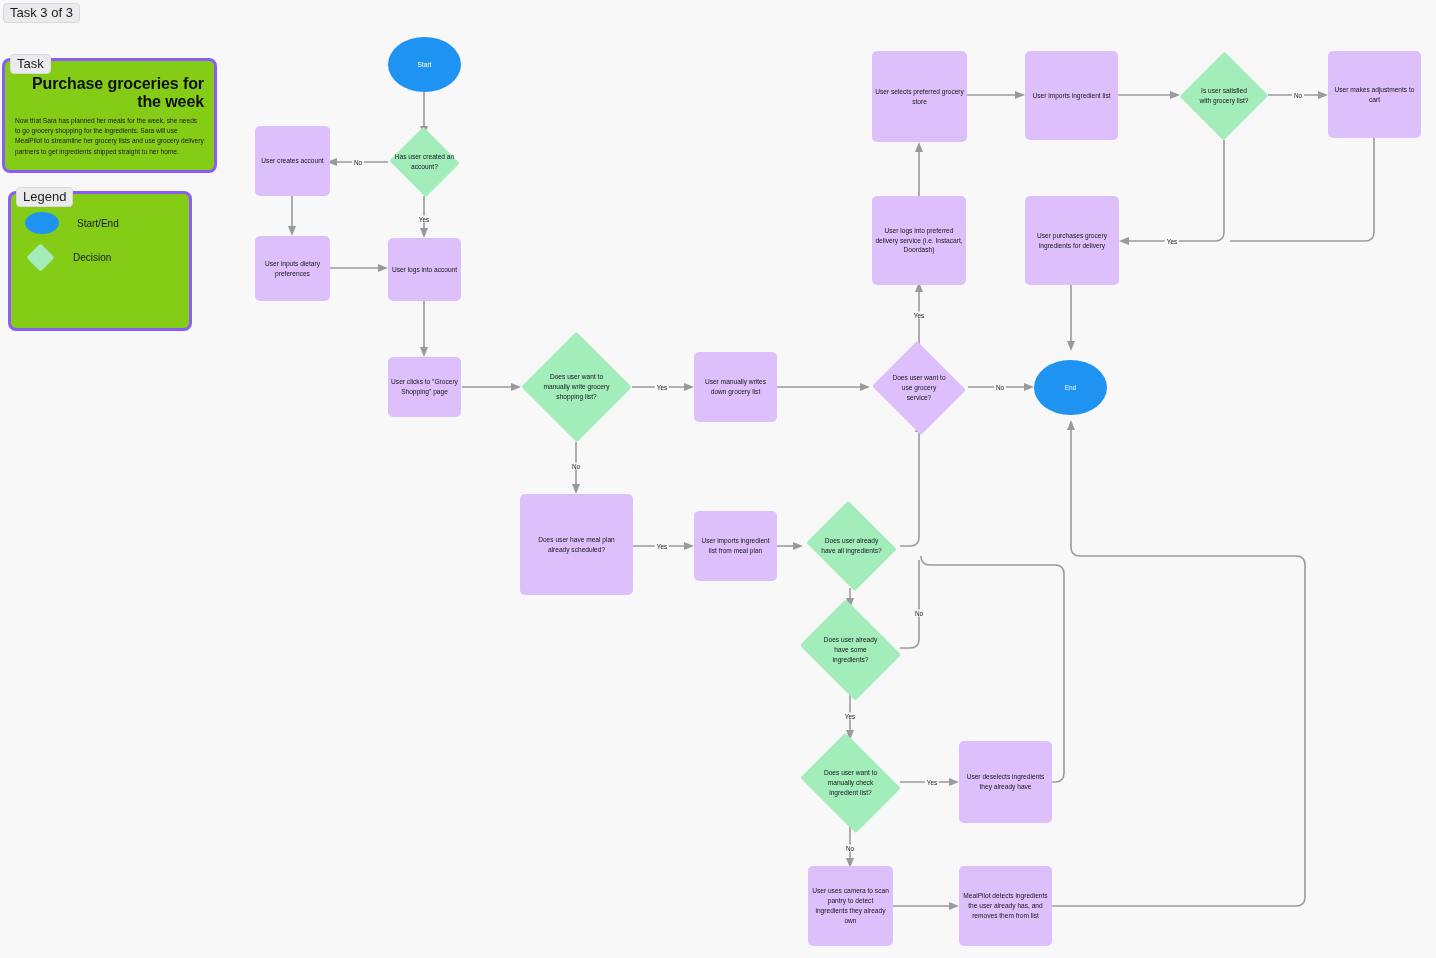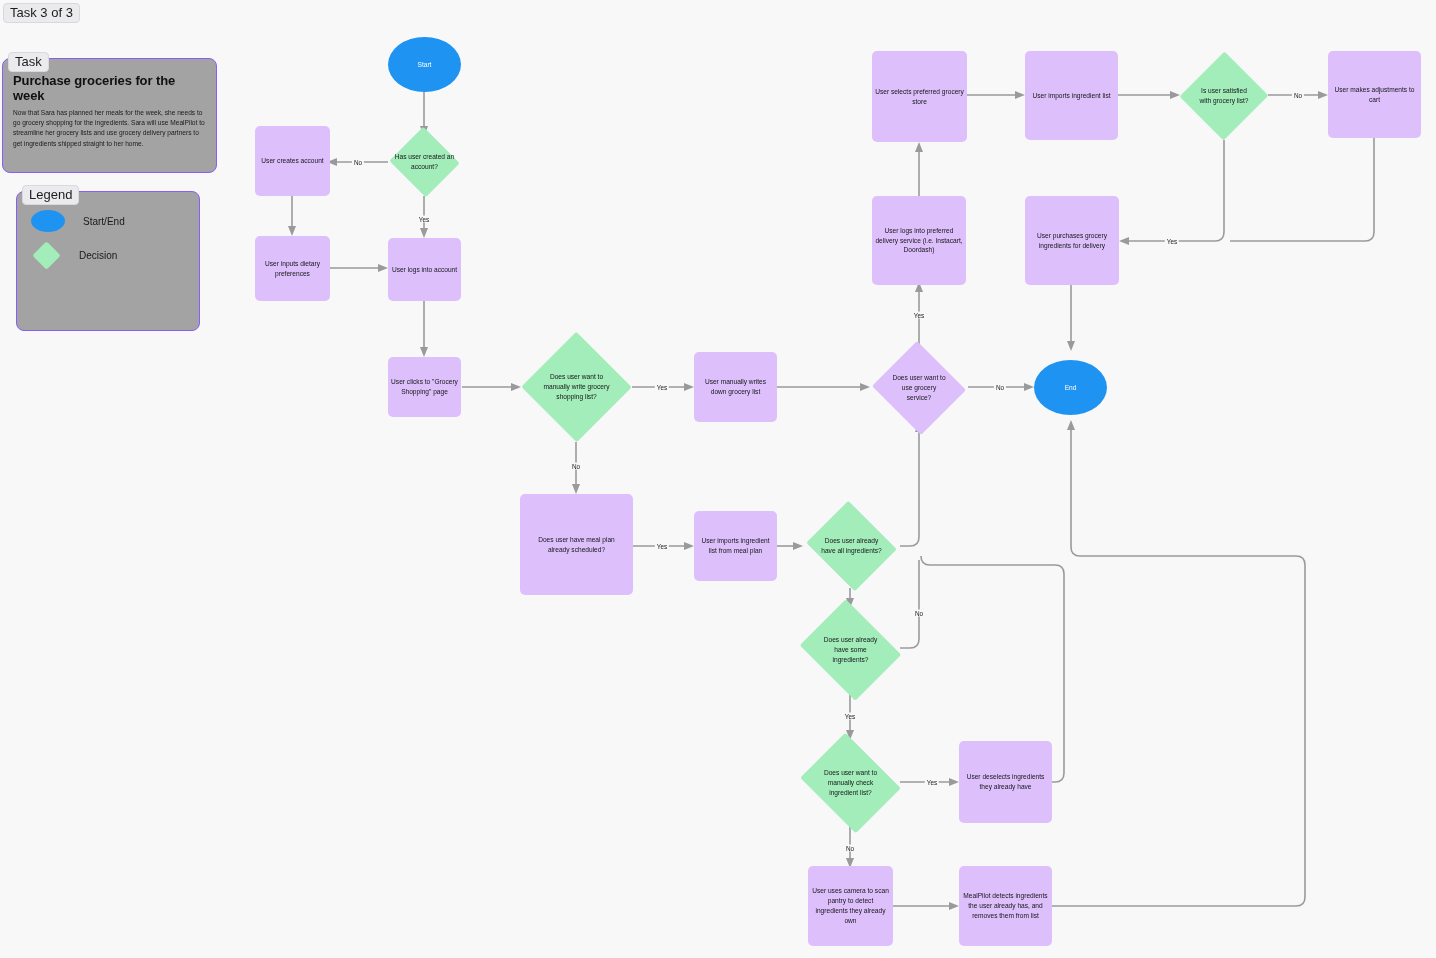--- a/index.html
+++ b/index.html
@@ -27,31 +27,31 @@
     color: #1c1c1e;
     padding: 2px 6px 3px 6px;
     line-height: 1;
     white-space: nowrap;
   }
   #task-counter { left: 3px; top: 3px; }
 
   
   .panel {
     position: absolute;
-    background: #a3a3a3;
-    border: 1px solid #8b5cf6;
+    background: #84cc16;
+    border: 3px solid #8b5cf6;
     border-radius: 8px;
   }
   #task-panel  { left: 2px; top: 58px;  width: 215px; height: 115px; }
-  #legend-panel{ left: 16px; top: 191px; width: 184px; height: 140px; text-align: right; }
+  #legend-panel{ left: 8px; top: 191px; width: 184px; height: 140px; text-align: right; }
   .panel-chip { top: -7px; left: 5px; }
   .panel-body { padding: 14px 10px 8px 10px; }
   #task-title {
-    font-size: 13px; font-weight: bold; color: #101012;
-    margin: 0 0 5px 0; letter-spacing: -0.1px;
+    font-size: 16px; font-weight: bold; color: #101012;
+    margin: 0 0 5px 0; letter-spacing: -0.1px; text-align: right;
   }
   #task-desc {
     font-size: 6.6px; line-height: 1.55; color: #1b1b1e; margin: 0;
   }
   
   .legend-row {
     display: flex; align-items: center; gap: 18px;
     height: 34px; padding-left: 4px;
   }
   .legend-label { font-size: 10px; color: #1a1a1c; }

